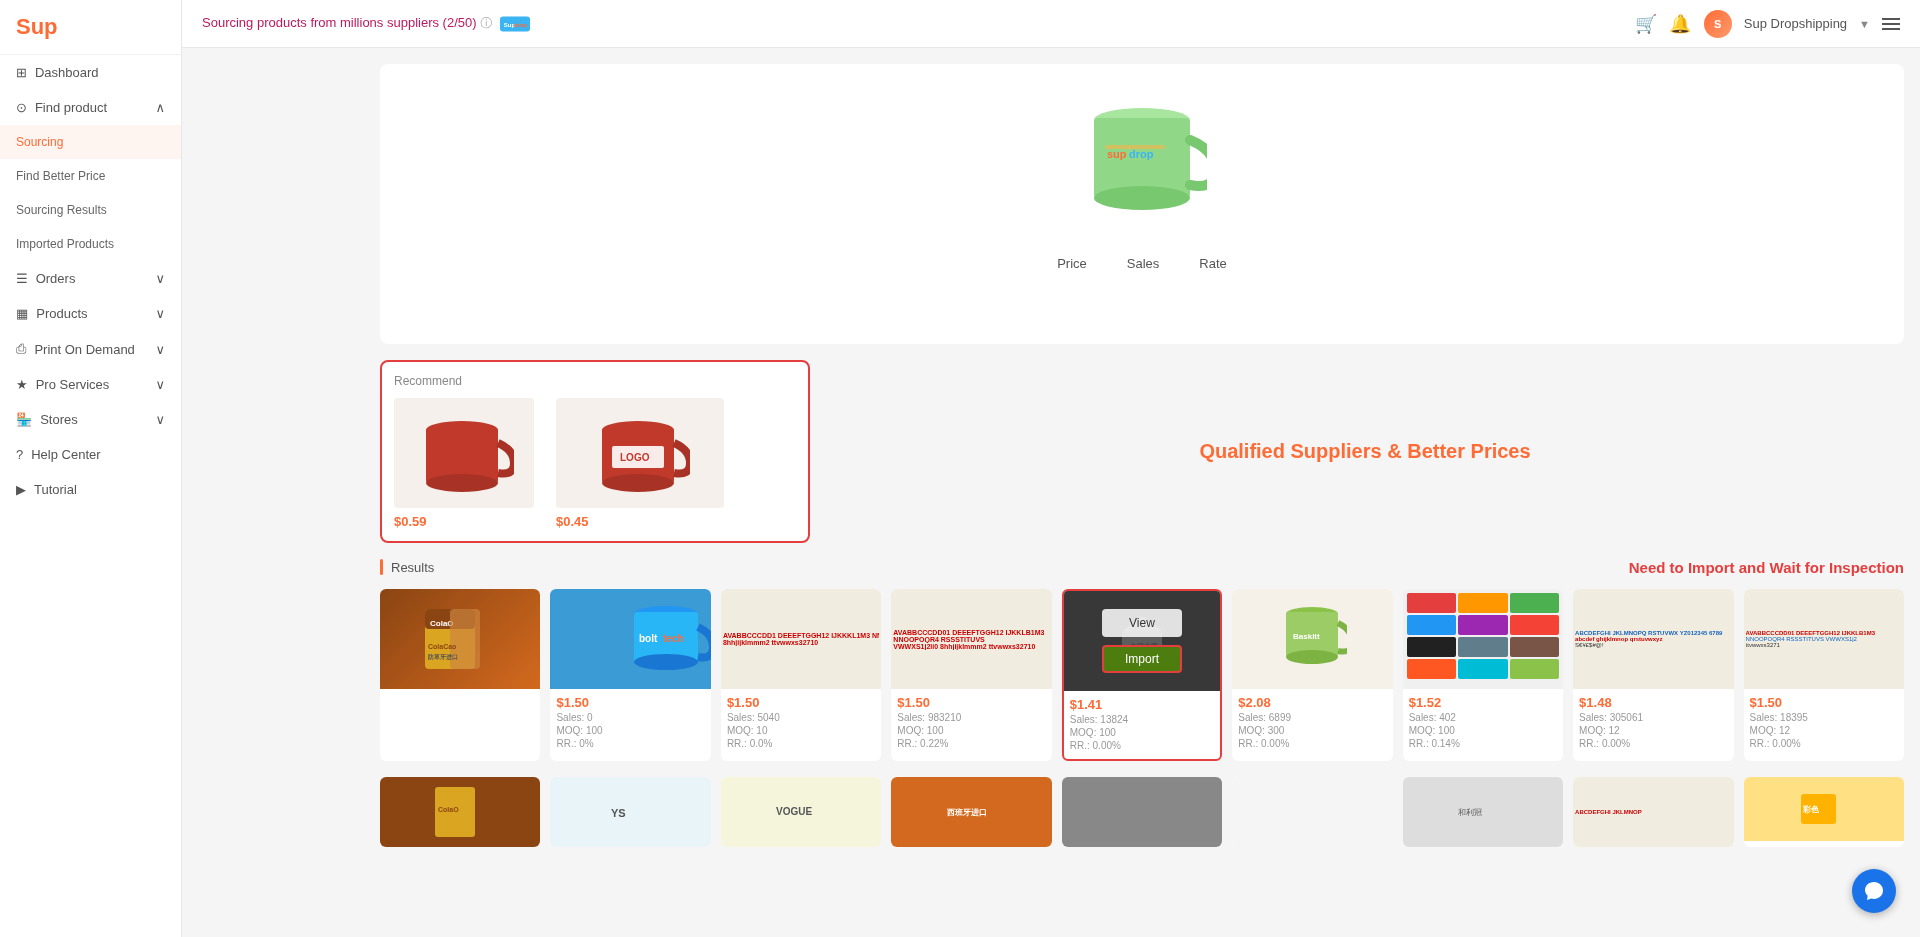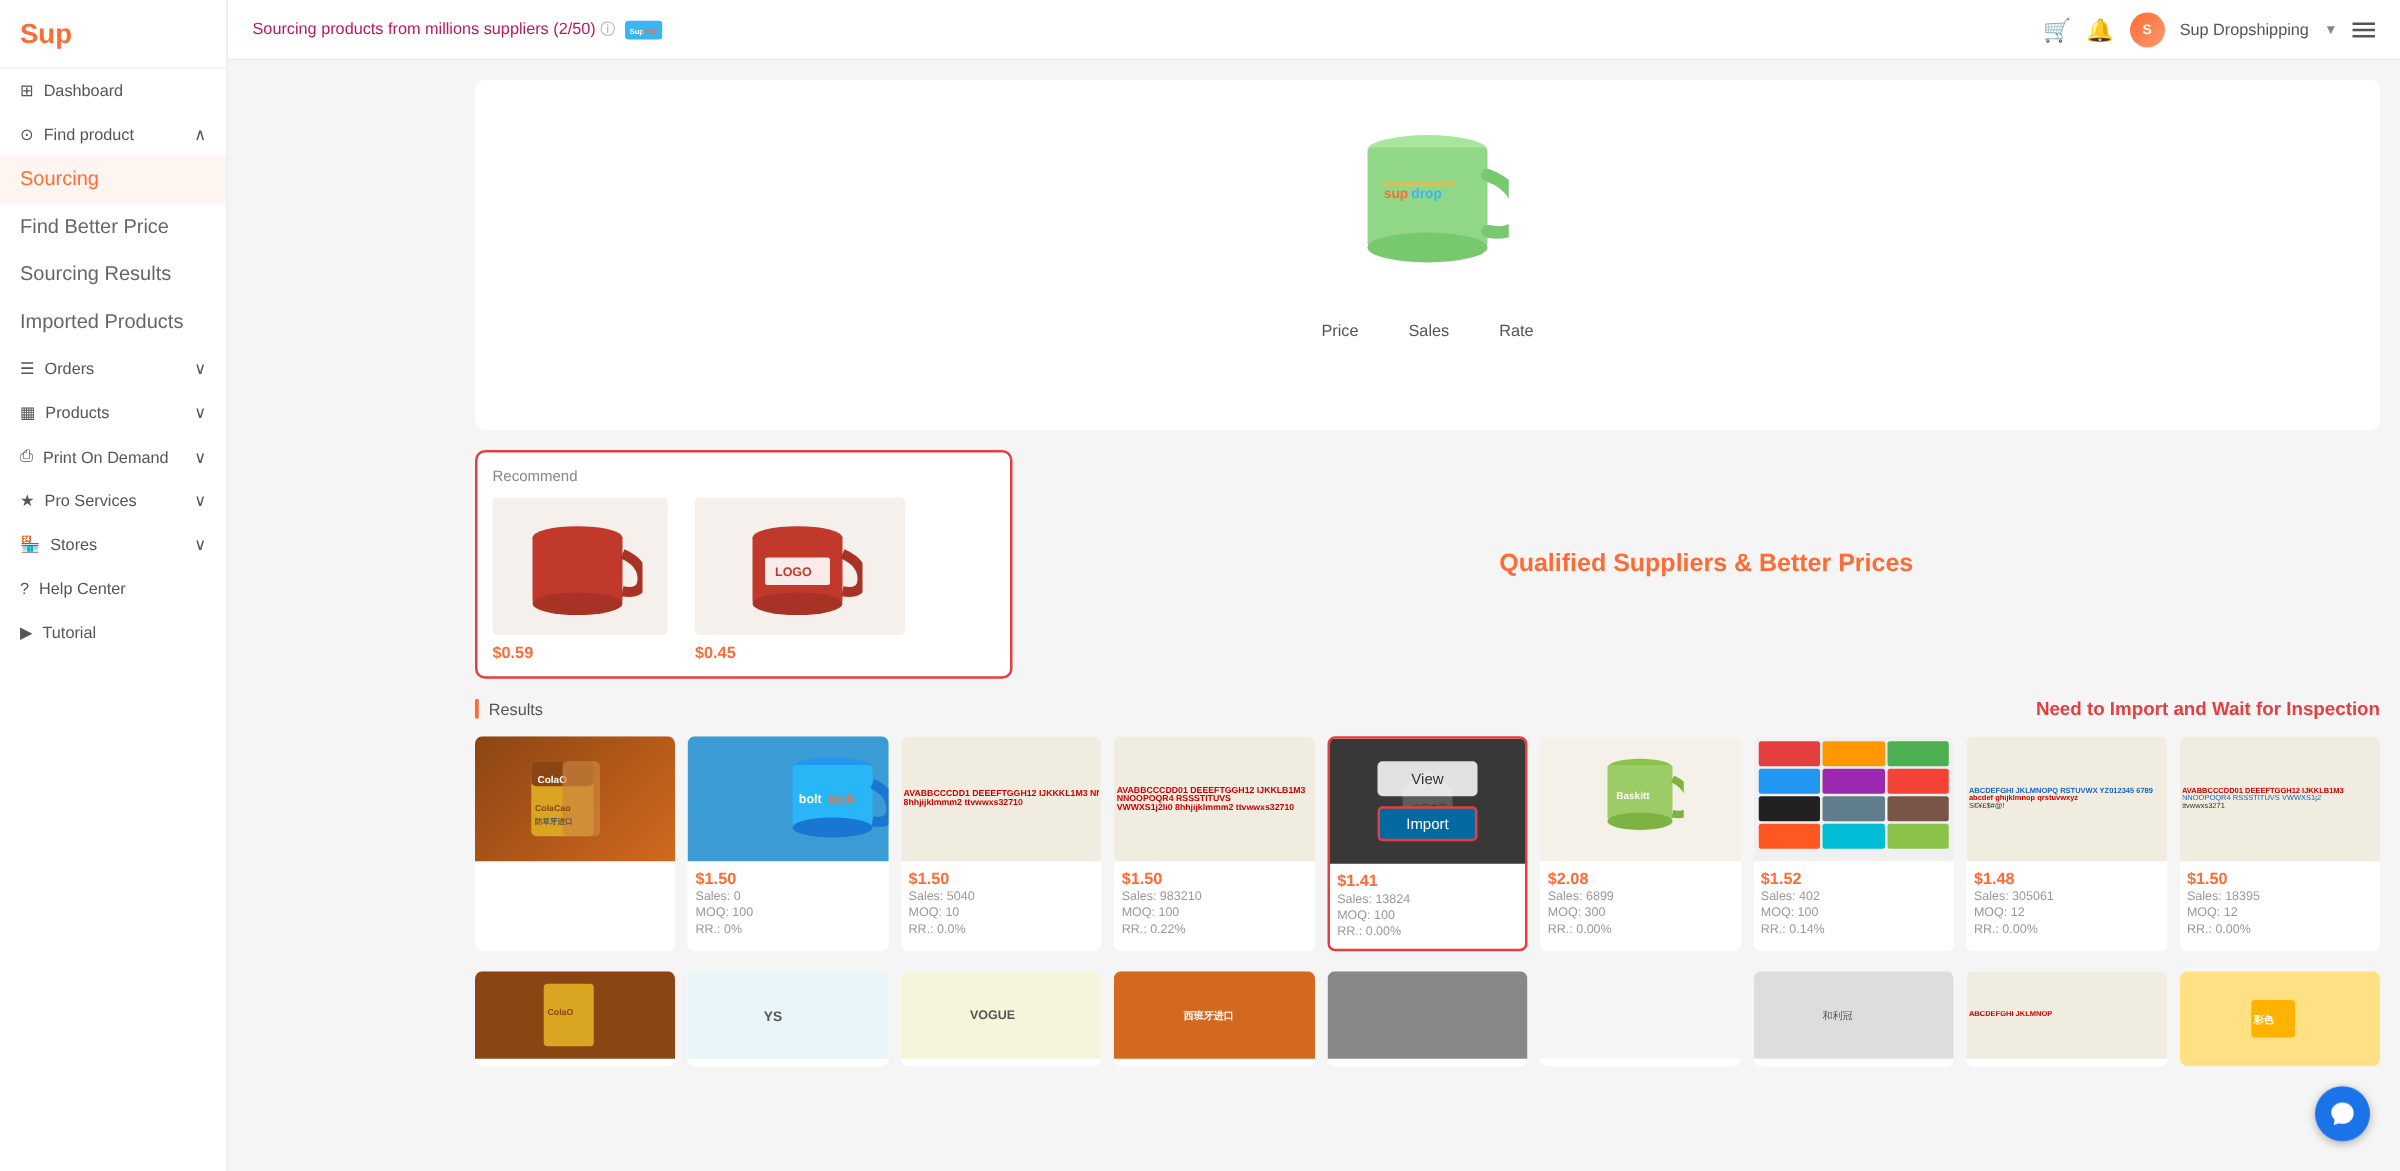--- a/index.html
+++ b/index.html
@@ -25,21 +25,21 @@
     }
     .sidebar-item {
       display: flex;
       align-items: center;
       padding: 10px 16px;
       cursor: pointer;
       color: #555;
       font-size: 13px;
       gap: 8px;
     }
-    .sidebar-item.sub { font-size: 16px; color: #666; }
+    .sidebar-item.sub { font-size: 12px; color: #666; }
     .sidebar-item.sub.active-sub { color: #ff6b35; background: #fff5f0; }
     .sidebar-item.has-arrow { justify-content: space-between; }
     .sidebar-section { display: flex; flex-direction: column; }
 
     
     .header {
       position: fixed;
       top: 0; left: 182px; right: 0;
       height: 48px;
       background: #fff;
@@ -181,21 +181,21 @@
     }
     .overlay-btn {
       width: 80px;
       height: 28px;
       border-radius: 4px;
       border: none;
       font-size: 12px;
       cursor: pointer;
     }
     .overlay-btn.view { background: rgba(255,255,255,0.85); color: #333; }
-    .overlay-btn.import { background: #0369a1; color: white; border: 2px solid #e53e3e; }
+    .overlay-btn.import { background: #4d7c0f; color: white; border: 2px solid #e53e3e; }
 
     
     .img-colacao {
       background: linear-gradient(135deg, #8B4513, #D2691E);
       display: flex;
       align-items: center;
       justify-content: center;
       color: #FFD700;
       font-size: 11px;
       font-weight: bold;
@@ -630,21 +630,21 @@
           <text x="5" y="30" font-size="8" fill="#555">和利冠</text>
         </svg>
       </div>
     </div>
     <div class="product-card">
       <div class="product-img-area" style="background:#f0ece0;height:70px;flex-direction:column;padding:2px;overflow:hidden;">
         <div style="font-size:6px;color:#c00;font-weight:bold;overflow:hidden;width:100%;">ABCDEFGHI JKLMNOP</div>
       </div>
     </div>
     <div class="product-card">
-      <div class="product-img-area" style="background:#ffe082;height:76px;">
+      <div class="product-img-area" style="background:#ffe082;height:64px;">
         <svg width="55" height="50" viewBox="0 0 55 50">
           <rect x="5" y="10" width="35" height="30" rx="3" fill="#ffb300"></rect>
           <text x="7" y="28" font-size="8" fill="white" font-weight="bold">彩色</text>
         </svg>
       </div>
     </div>
   </div>
 
 </div>
 

